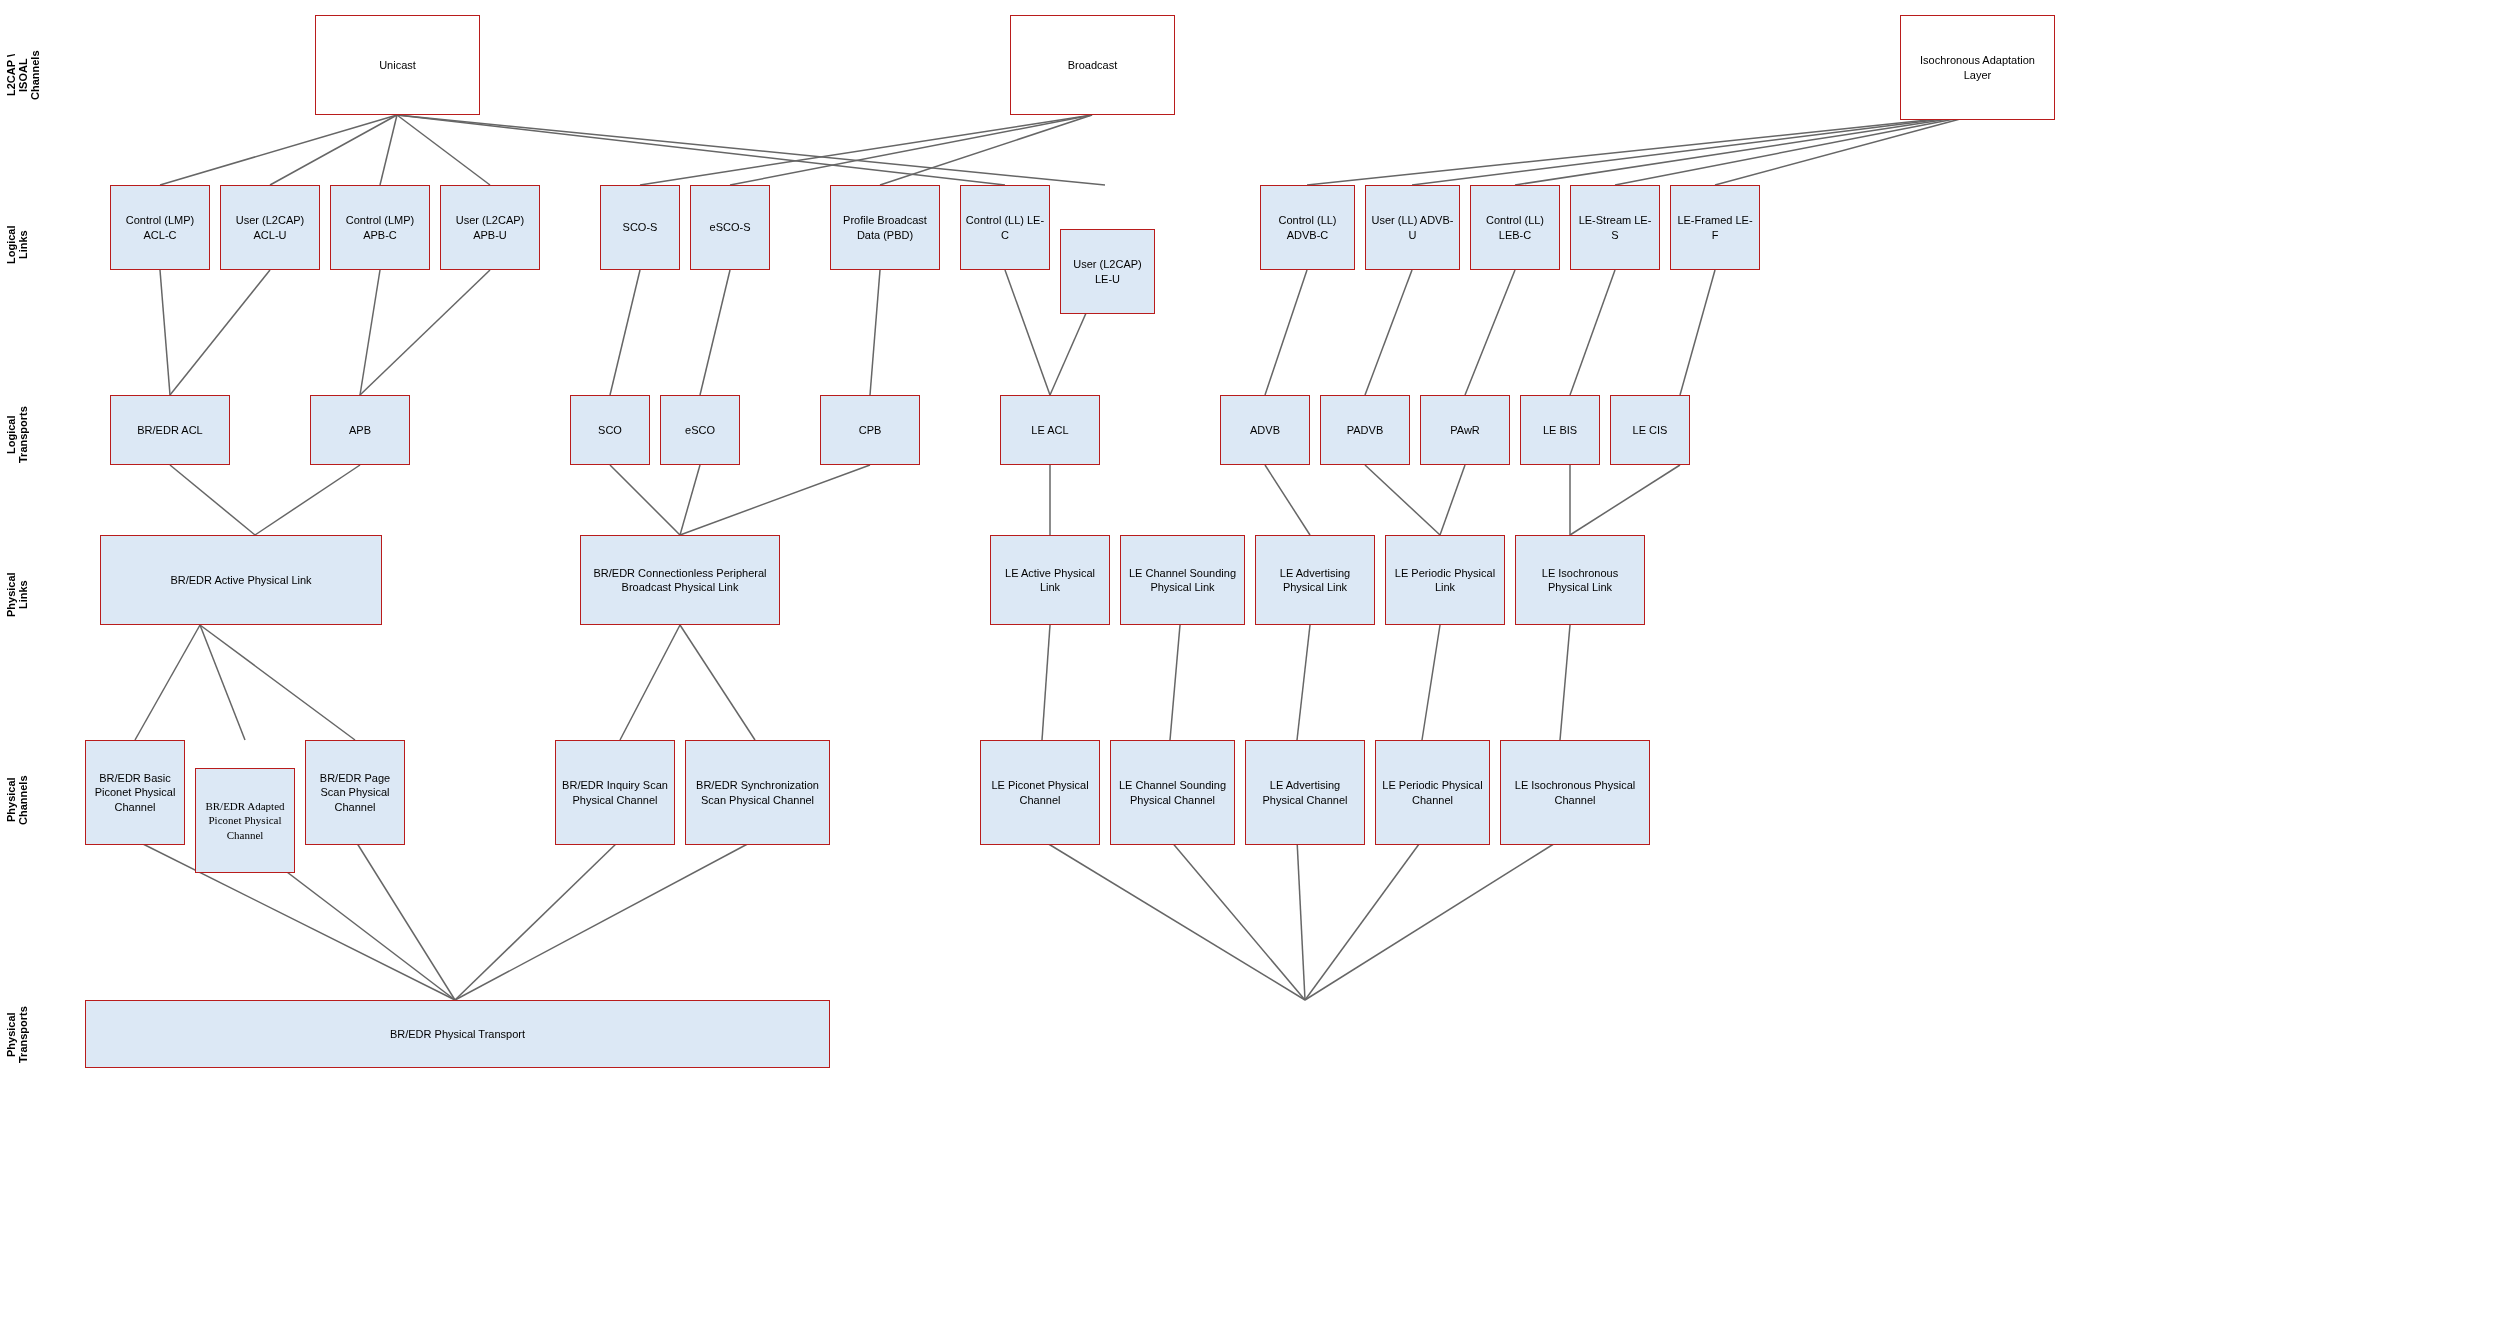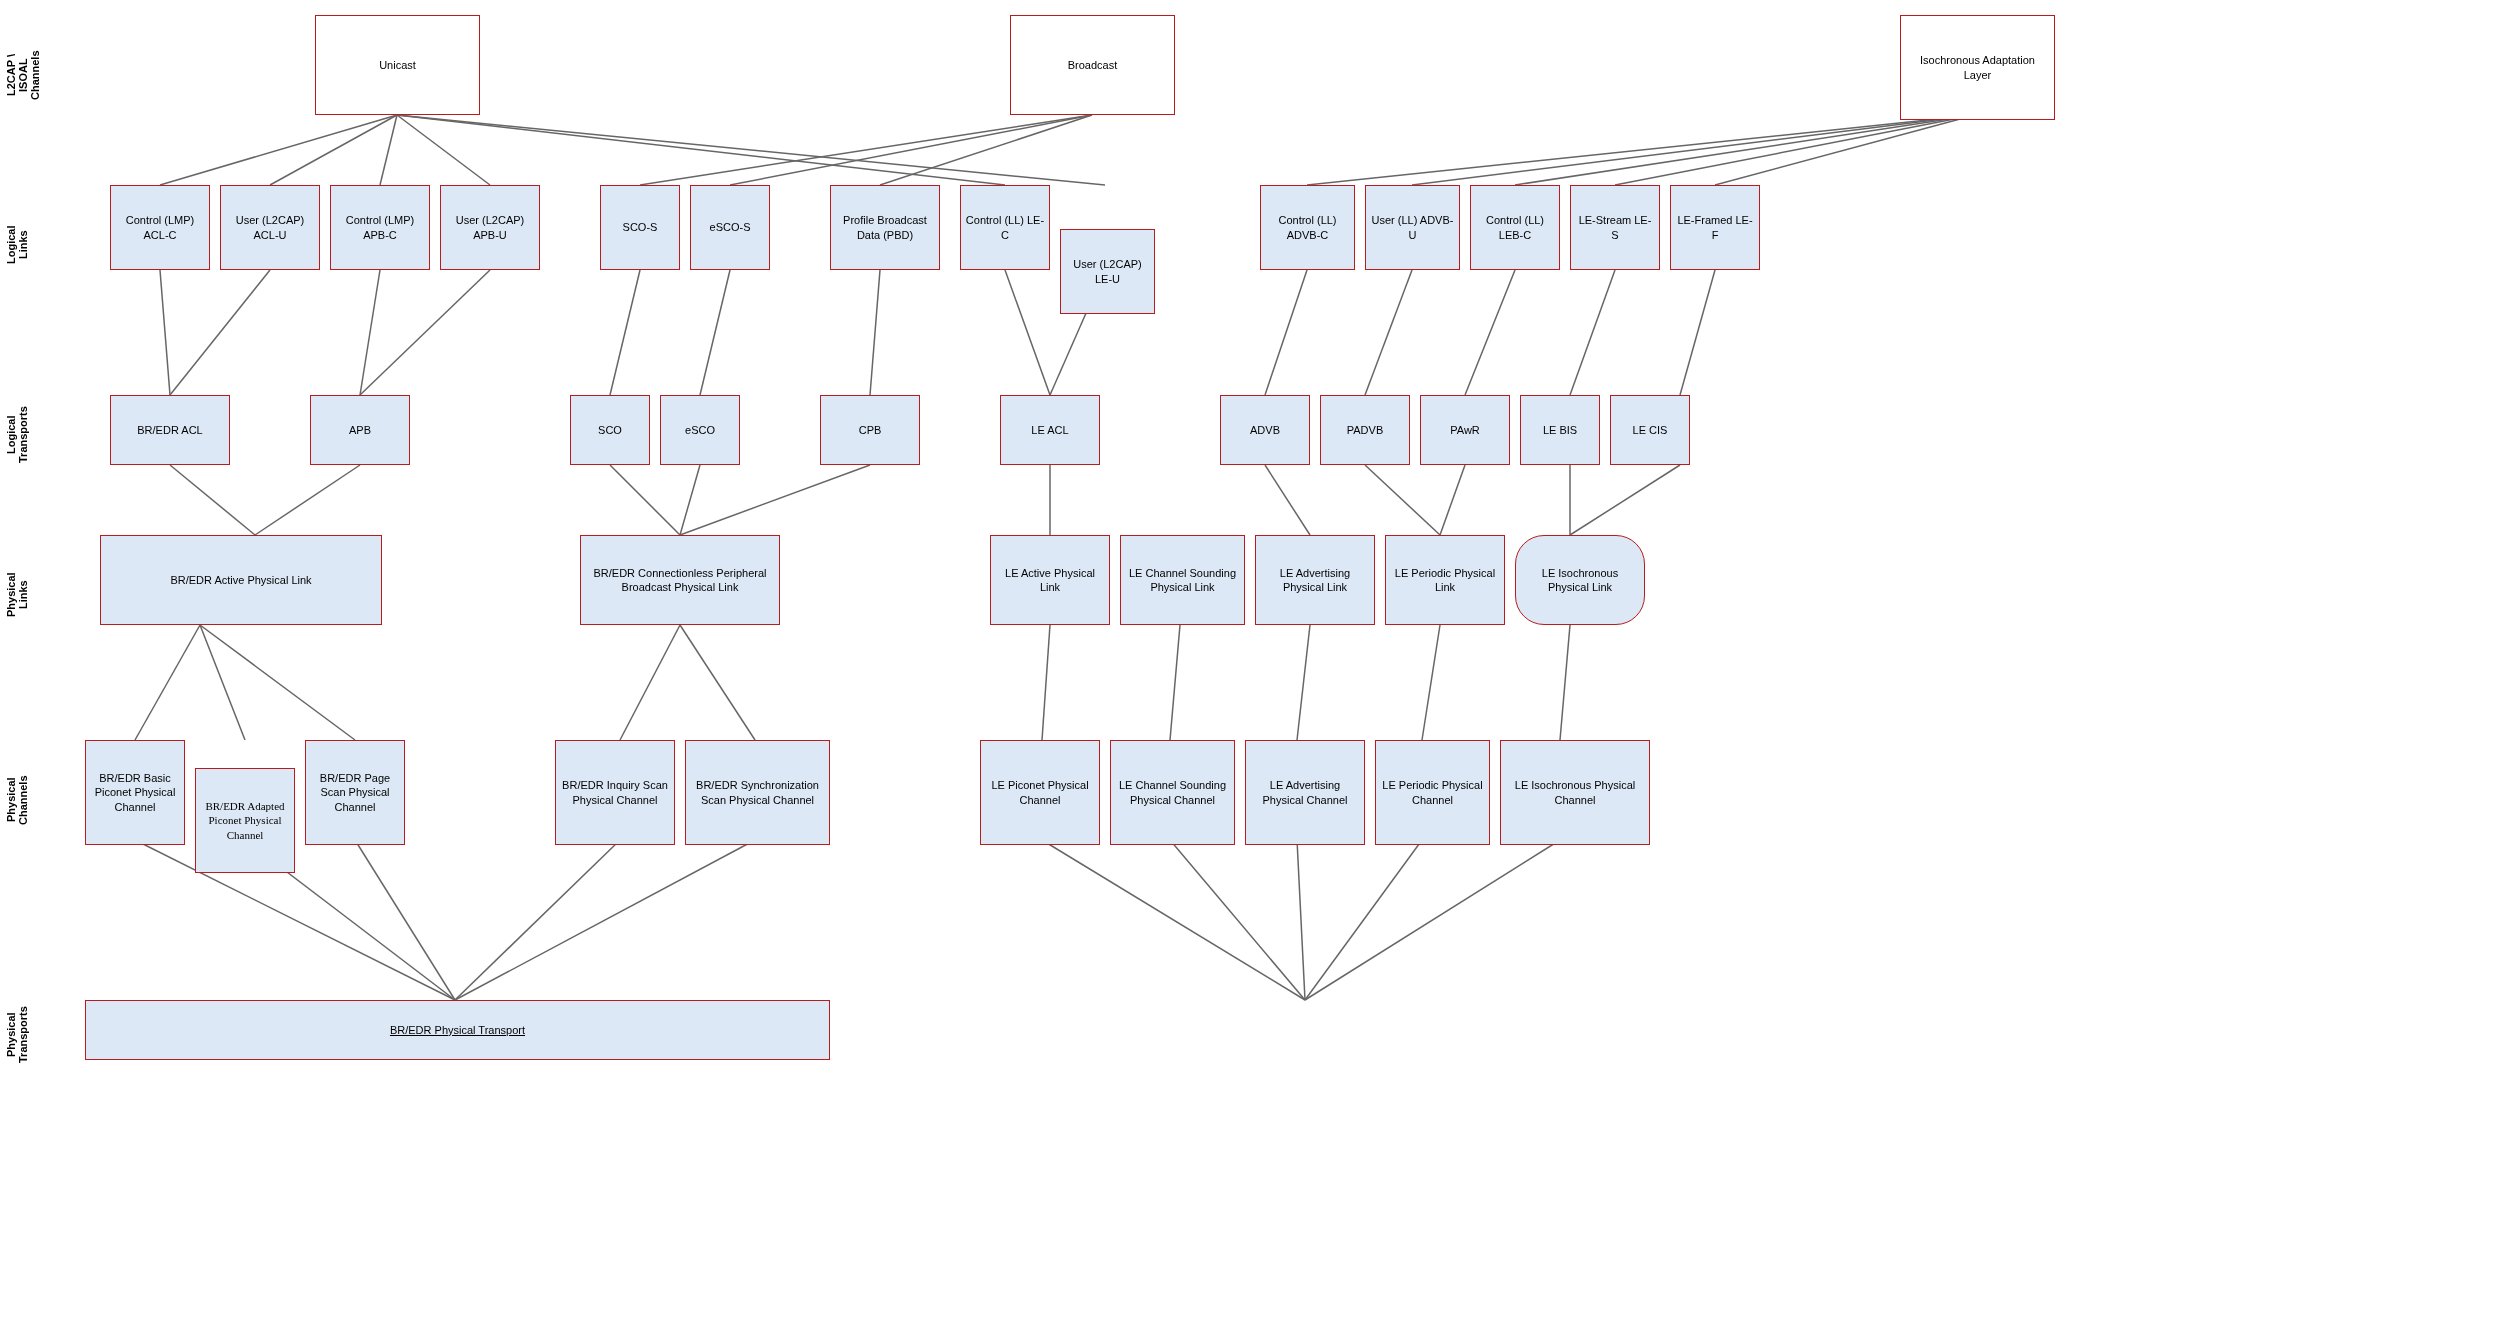--- a/index.html
+++ b/index.html
@@ -168,27 +168,27 @@
   <div class="node" style="top:395px;left:1420px;width:90px;height:70px;">PAwR</div>
   <div class="node" style="top:395px;left:1520px;width:80px;height:70px;">LE BIS</div>
   <div class="node" style="top:395px;left:1610px;width:80px;height:70px;">LE CIS</div>
 
   <div class="node" style="top:535px;left:100px;width:282px;height:90px;">BR/EDR Active Physical Link</div>
   <div class="node" style="top:535px;left:580px;width:200px;height:90px;">BR/EDR Connectionless Peripheral Broadcast Physical Link</div>
   <div class="node" style="top:535px;left:990px;width:120px;height:90px;">LE Active Physical Link</div>
   <div class="node" style="top:535px;left:1120px;width:125px;height:90px;">LE Channel Sounding Physical Link</div>
   <div class="node" style="top:535px;left:1255px;width:120px;height:90px;">LE Advertising Physical Link</div>
   <div class="node" style="top:535px;left:1385px;width:120px;height:90px;">LE Periodic Physical Link</div>
-  <div class="node" style="top:535px;left:1515px;width:130px;height:90px;border-radius:29px;">LE Isochronous Physical Link</div>
+  <div class="node" style="top:535px;left:1515px;width:130px;height:90px;">LE Isochronous Physical Link</div>
 
   <div class="node" style="top:740px;left:85px;width:100px;height:105px;">BR/EDR Basic Piconet Physical Channel</div>
   <div class="node" style="top:768px;left:195px;width:100px;height:105px;font-family:Liberation Serif, serif;">BR/EDR Adapted Piconet Physical Channel</div>
   <div class="node" style="top:740px;left:305px;width:100px;height:105px;">BR/EDR Page Scan Physical Channel</div>
   <div class="node" style="top:740px;left:555px;width:120px;height:105px;">BR/EDR Inquiry Scan Physical Channel</div>
   <div class="node" style="top:740px;left:685px;width:145px;height:105px;">BR/EDR Synchronization Scan Physical Channel</div>
   <div class="node" style="top:740px;left:980px;width:120px;height:105px;">LE Piconet Physical Channel</div>
   <div class="node" style="top:740px;left:1110px;width:125px;height:105px;">LE Channel Sounding Physical Channel</div>
   <div class="node" style="top:740px;left:1245px;width:120px;height:105px;">LE Advertising Physical Channel</div>
   <div class="node" style="top:740px;left:1375px;width:115px;height:105px;">LE Periodic Physical Channel</div>
   <div class="node" style="top:740px;left:1500px;width:150px;height:105px;">LE Isochronous Physical Channel</div>
 
-  <div class="node" style="top:1000px;left:85px;width:745px;height:60px;text-decoration:underline;">BR/EDR Physical Transport</div>
+  <div class="node" style="top:1000px;left:85px;width:745px;height:68px;">BR/EDR Physical Transport</div>
 </div>
 
 </body></html>

